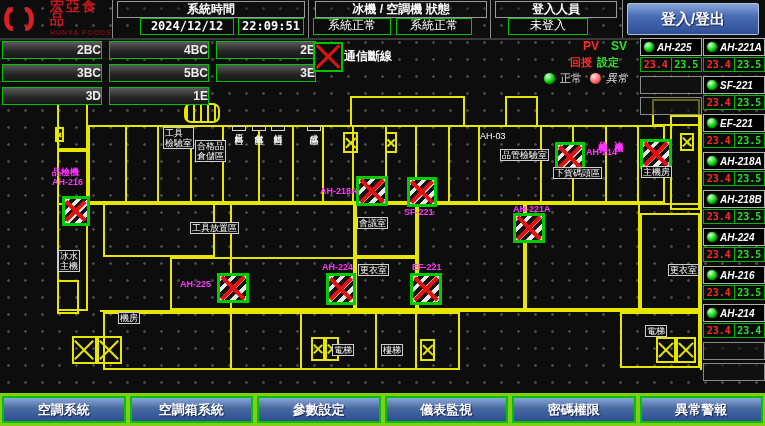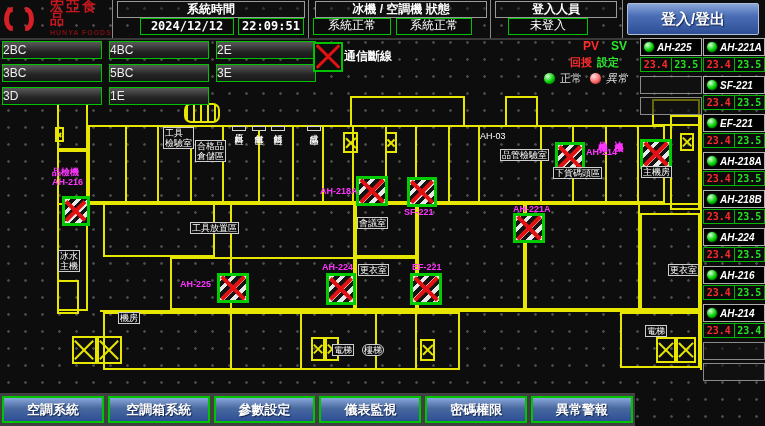--- a/index.html
+++ b/index.html
@@ -30,21 +30,21 @@
   .mono{font-family:"DejaVu Sans Mono",monospace;font-weight:bold;}
   .bluebtn{position:absolute;background:linear-gradient(#8aa6da,#4a6db5 40%,#2e4f96);
         border:1px solid #aebfd8;border-radius:2px;color:#fff;font-weight:bold;
         text-align:center;cursor:pointer;z-index:3;text-shadow:1px 1px 1px #16244a;}
   #login-btn{left:627px;top:3px;width:130px;height:30px;font-size:15px;line-height:29px;}
   
   #floor-buttons{position:absolute;left:2px;top:41px;z-index:3;}
   .fb-row{display:flex;gap:7px;margin-bottom:5px;}
   .fbtn{width:98px;height:16px;border:1px solid #00c400;box-sizing:content-box;
         background:linear-gradient(#5a5a5a,#242424 60%,#181818);
-        color:#eee;font-size:12px;font-weight:normal;text-align:left;line-height:16px;cursor:pointer;}
+        color:#eee;font-size:12px;font-weight:bold;text-align:right;line-height:16px;cursor:pointer;}
   
   .comm-icon{position:absolute;left:313px;top:42px;width:26px;height:26px;border:2px solid #00c400;
         background:#0d0d0d;z-index:3;}
   .xbar{position:absolute;left:-12%;width:124%;top:50%;height:3px;margin-top:-2px;background:#e31212;}
   .xbar.r1{transform:rotate(45deg);} .xbar.r2{transform:rotate(-45deg);}
   .comm-text{position:absolute;left:344px;top:48px;color:#fff;font-size:12px;font-weight:bold;z-index:3;}
   .led{width:11px;height:11px;border-radius:50%;flex:none;border:1px solid #161616;
        background:radial-gradient(circle at 35% 30%,#d8ffd8,#00d000 55%,#004400);}
   .led.red{background:radial-gradient(circle at 35% 30%,#ffe0e0,#ff6a6a 55%,#7a0000);}
   .lg{position:absolute;display:flex;align-items:center;gap:4px;z-index:3;color:#ddd;font-size:11px;}
@@ -74,21 +74,21 @@
   .marker .xbar{height:4px;background:#e31212;}
   .xbox{position:absolute;border:2px solid #e6e600;box-sizing:border-box;}
   .xbox .xbar{height:2px;background:#e6e600;margin-top:-1px;}
   .grill{position:absolute;border:2px solid #e6e600;border-radius:7px;box-sizing:border-box;
         background:repeating-linear-gradient(90deg,#e6e600 0 2px,transparent 2px 7px);}
   .pl{position:absolute;font-size:9px;line-height:10px;white-space:pre;z-index:2;}
   .pl.w{color:#fff;} .pl.m{color:#ff35ff;font-weight:bold;}
   .pl.b{background:#0d0d0d;border:1px solid #cfcfcf;padding:0 1px;}
   .pl.v{writing-mode:vertical-rl;letter-spacing:1px;}
   
-  #bottom-bar{position:absolute;left:0;bottom:0;width:635px;height:33px;background:#404040;
+  #bottom-bar{position:absolute;left:0;bottom:0;width:765px;height:33px;background:#84cc16;
         display:flex;gap:4px;padding:3px 2px;box-sizing:border-box;z-index:5;}
   .bbtn{flex:1;border:2px solid #00c400;background:linear-gradient(#8aa6da,#48699f 45%,#2e4f96);
         color:#fff;font-weight:bold;font-size:13px;text-align:center;line-height:23px;cursor:pointer;
         text-shadow:1px 1px 1px #16244a;}
 </style>
 </head>
 <body>
 
 <div class="stage">
 
@@ -399,21 +399,21 @@
       <div class="pl w v b" style="left: 271px; top: 126px;">領料區</div>
       <div class="pl w v b" style="left: 307px; top: 126px;">成品區</div>
       <div class="pl w b" style="left: 190px; top: 222px;">工具放置區</div>
       <div class="pl w b" style="left: 357px; top: 217px;">會議室</div>
       <div class="pl w b" style="left: 358px; top: 264px;">更衣室</div>
       <div class="pl w b" style="left: 668px; top: 264px;">更衣室</div>
       <div class="pl w b" style="left: 58px; top: 250px;">冰水
 主機</div>
       <div class="pl w b" style="left: 118px; top: 312px;">機房</div>
       <div class="pl w b" style="left: 332px; top: 344px;">電梯</div>
-      <div class="pl w b" style="left: 362px; top: 344px; border-radius: 6px;">樓梯</div>
+      <div class="pl w b" style="left: 381px; top: 344px;">樓梯</div>
       <div class="pl w b" style="left: 645px; top: 325px;">電梯</div>
       <div class="pl w b" style="left: 500px; top: 149px;">品管檢驗室</div>
       <div class="pl w b" style="left: 553px; top: 167px;">下貨碼頭區</div>
       <div class="pl w b" style="left: 641px; top: 166px;">主機房</div>
       <div class="pl w" style="left: 480px; top: 131px;">AH-03</div>
     </div>
 
   <div id="bottom-bar">
       <div class="bbtn">空調系統</div>
       <div class="bbtn">空調箱系統</div>

